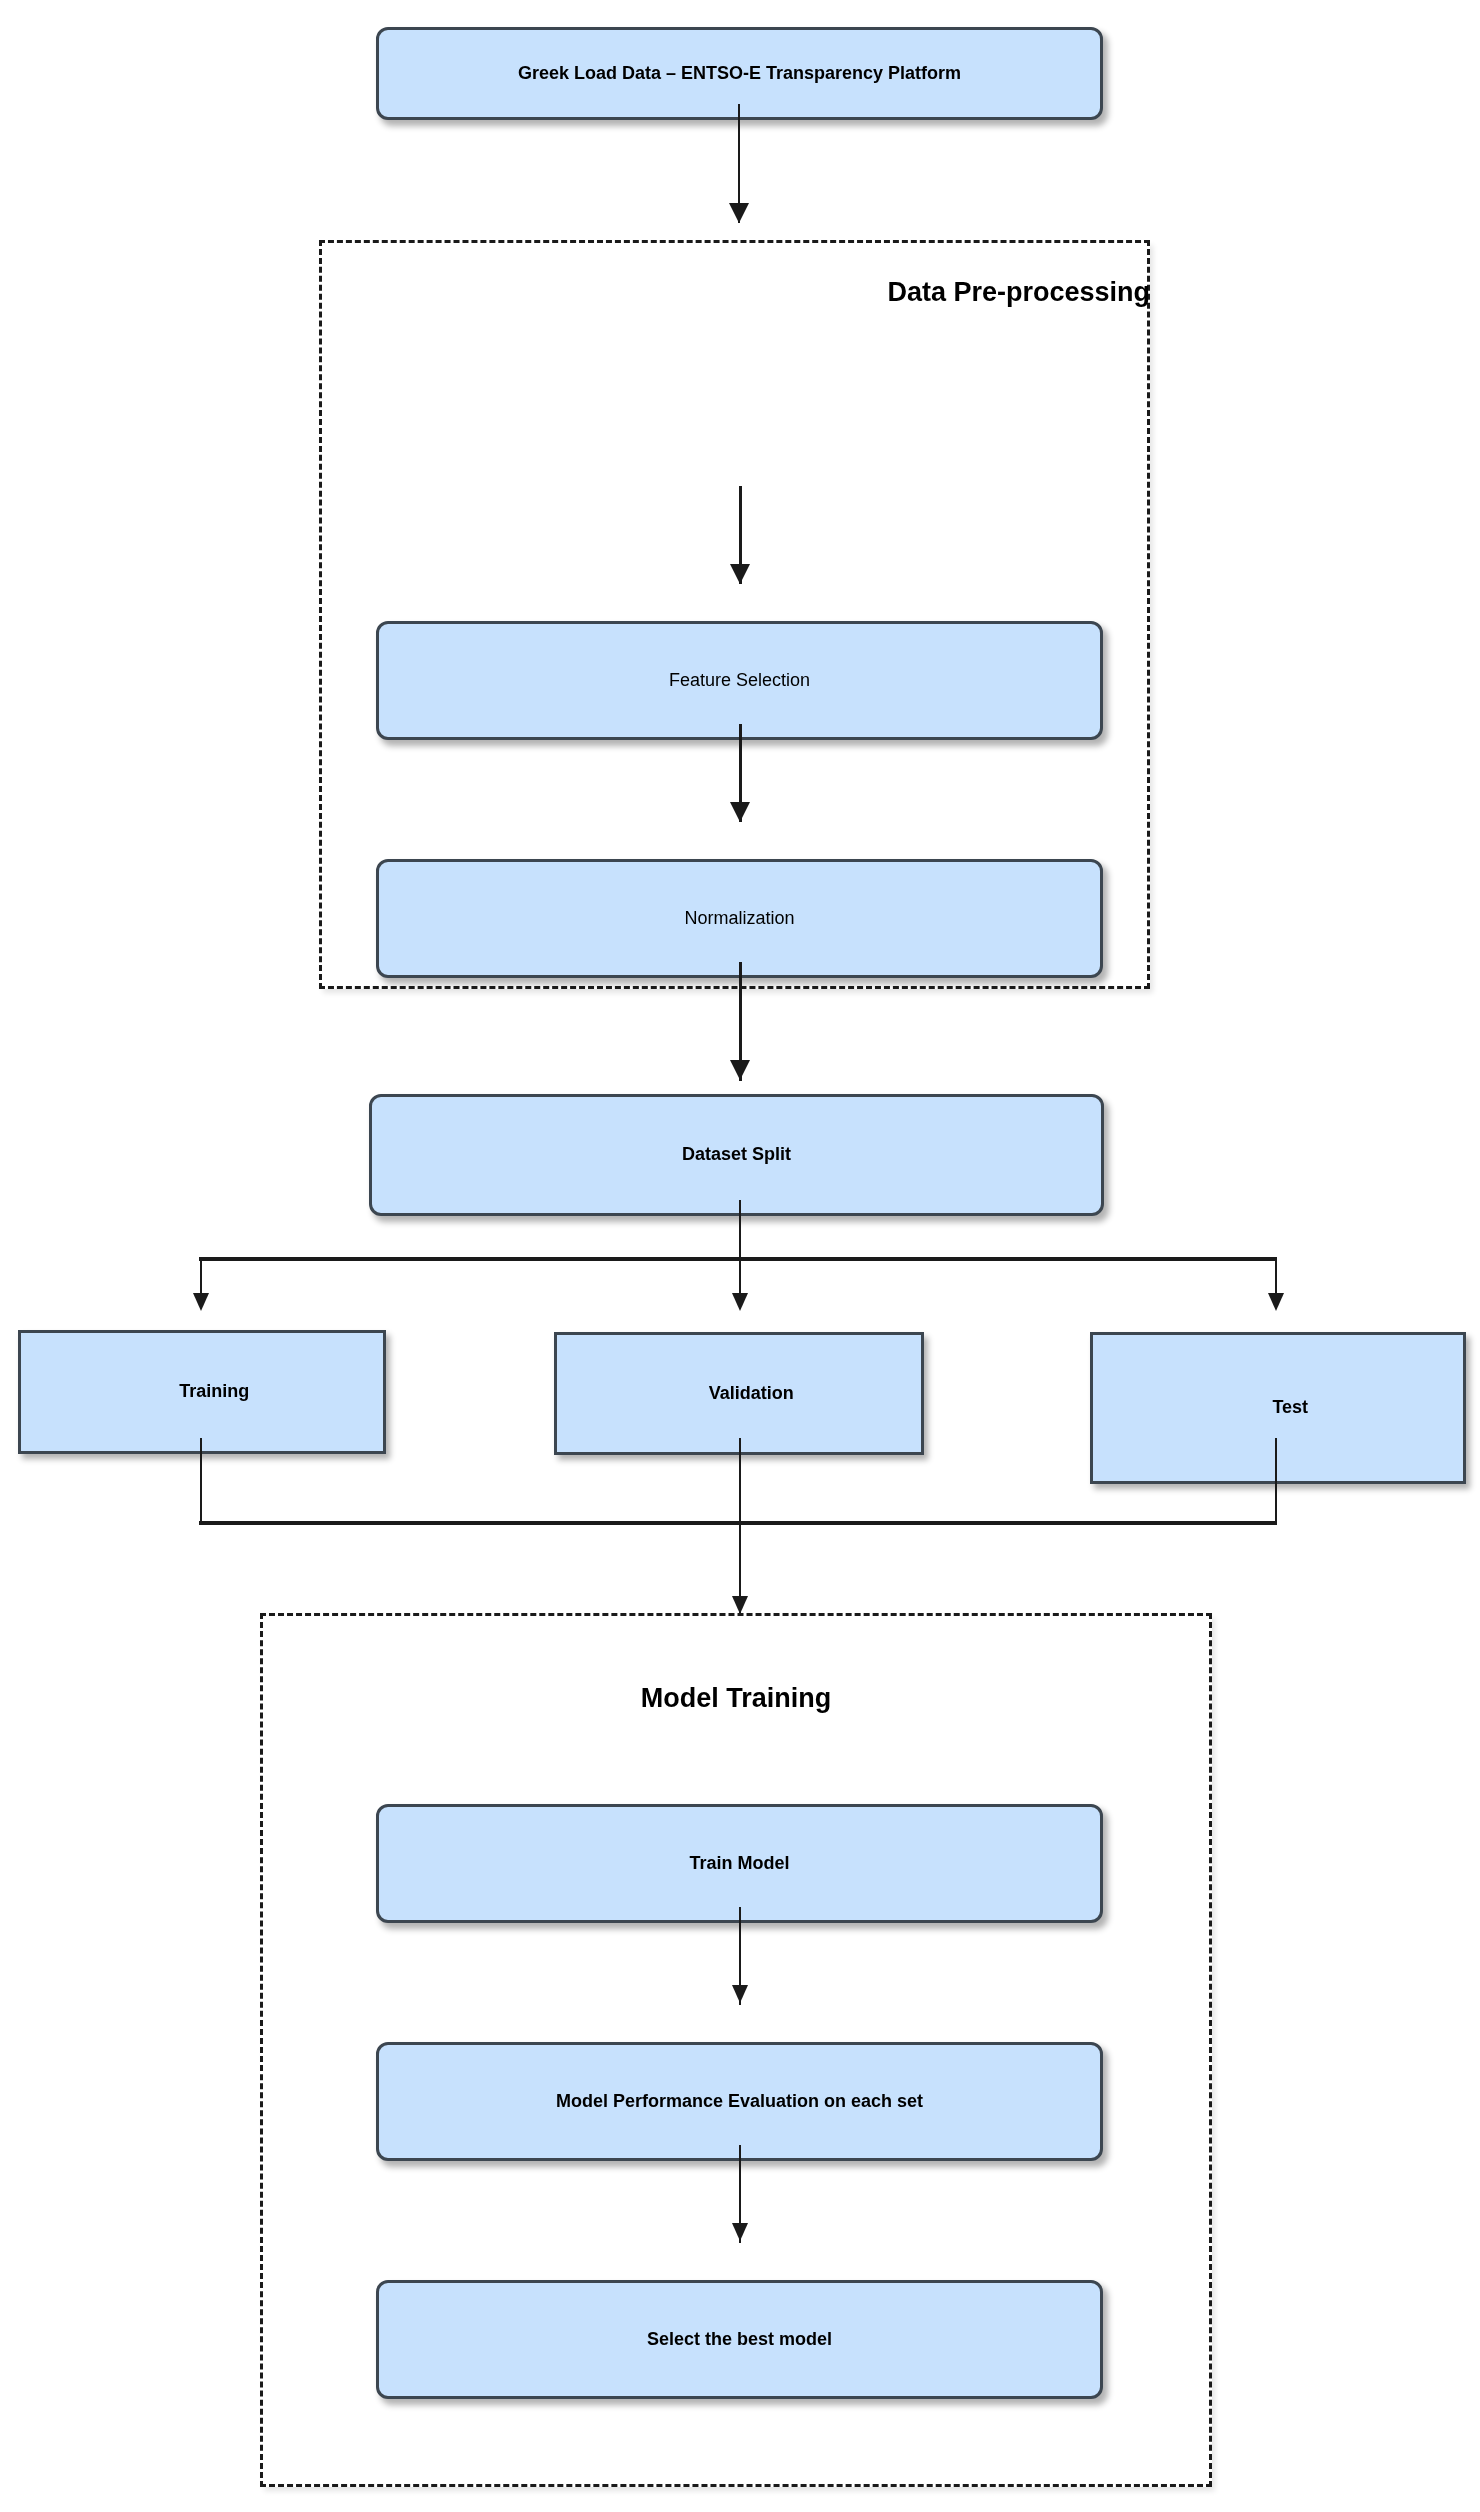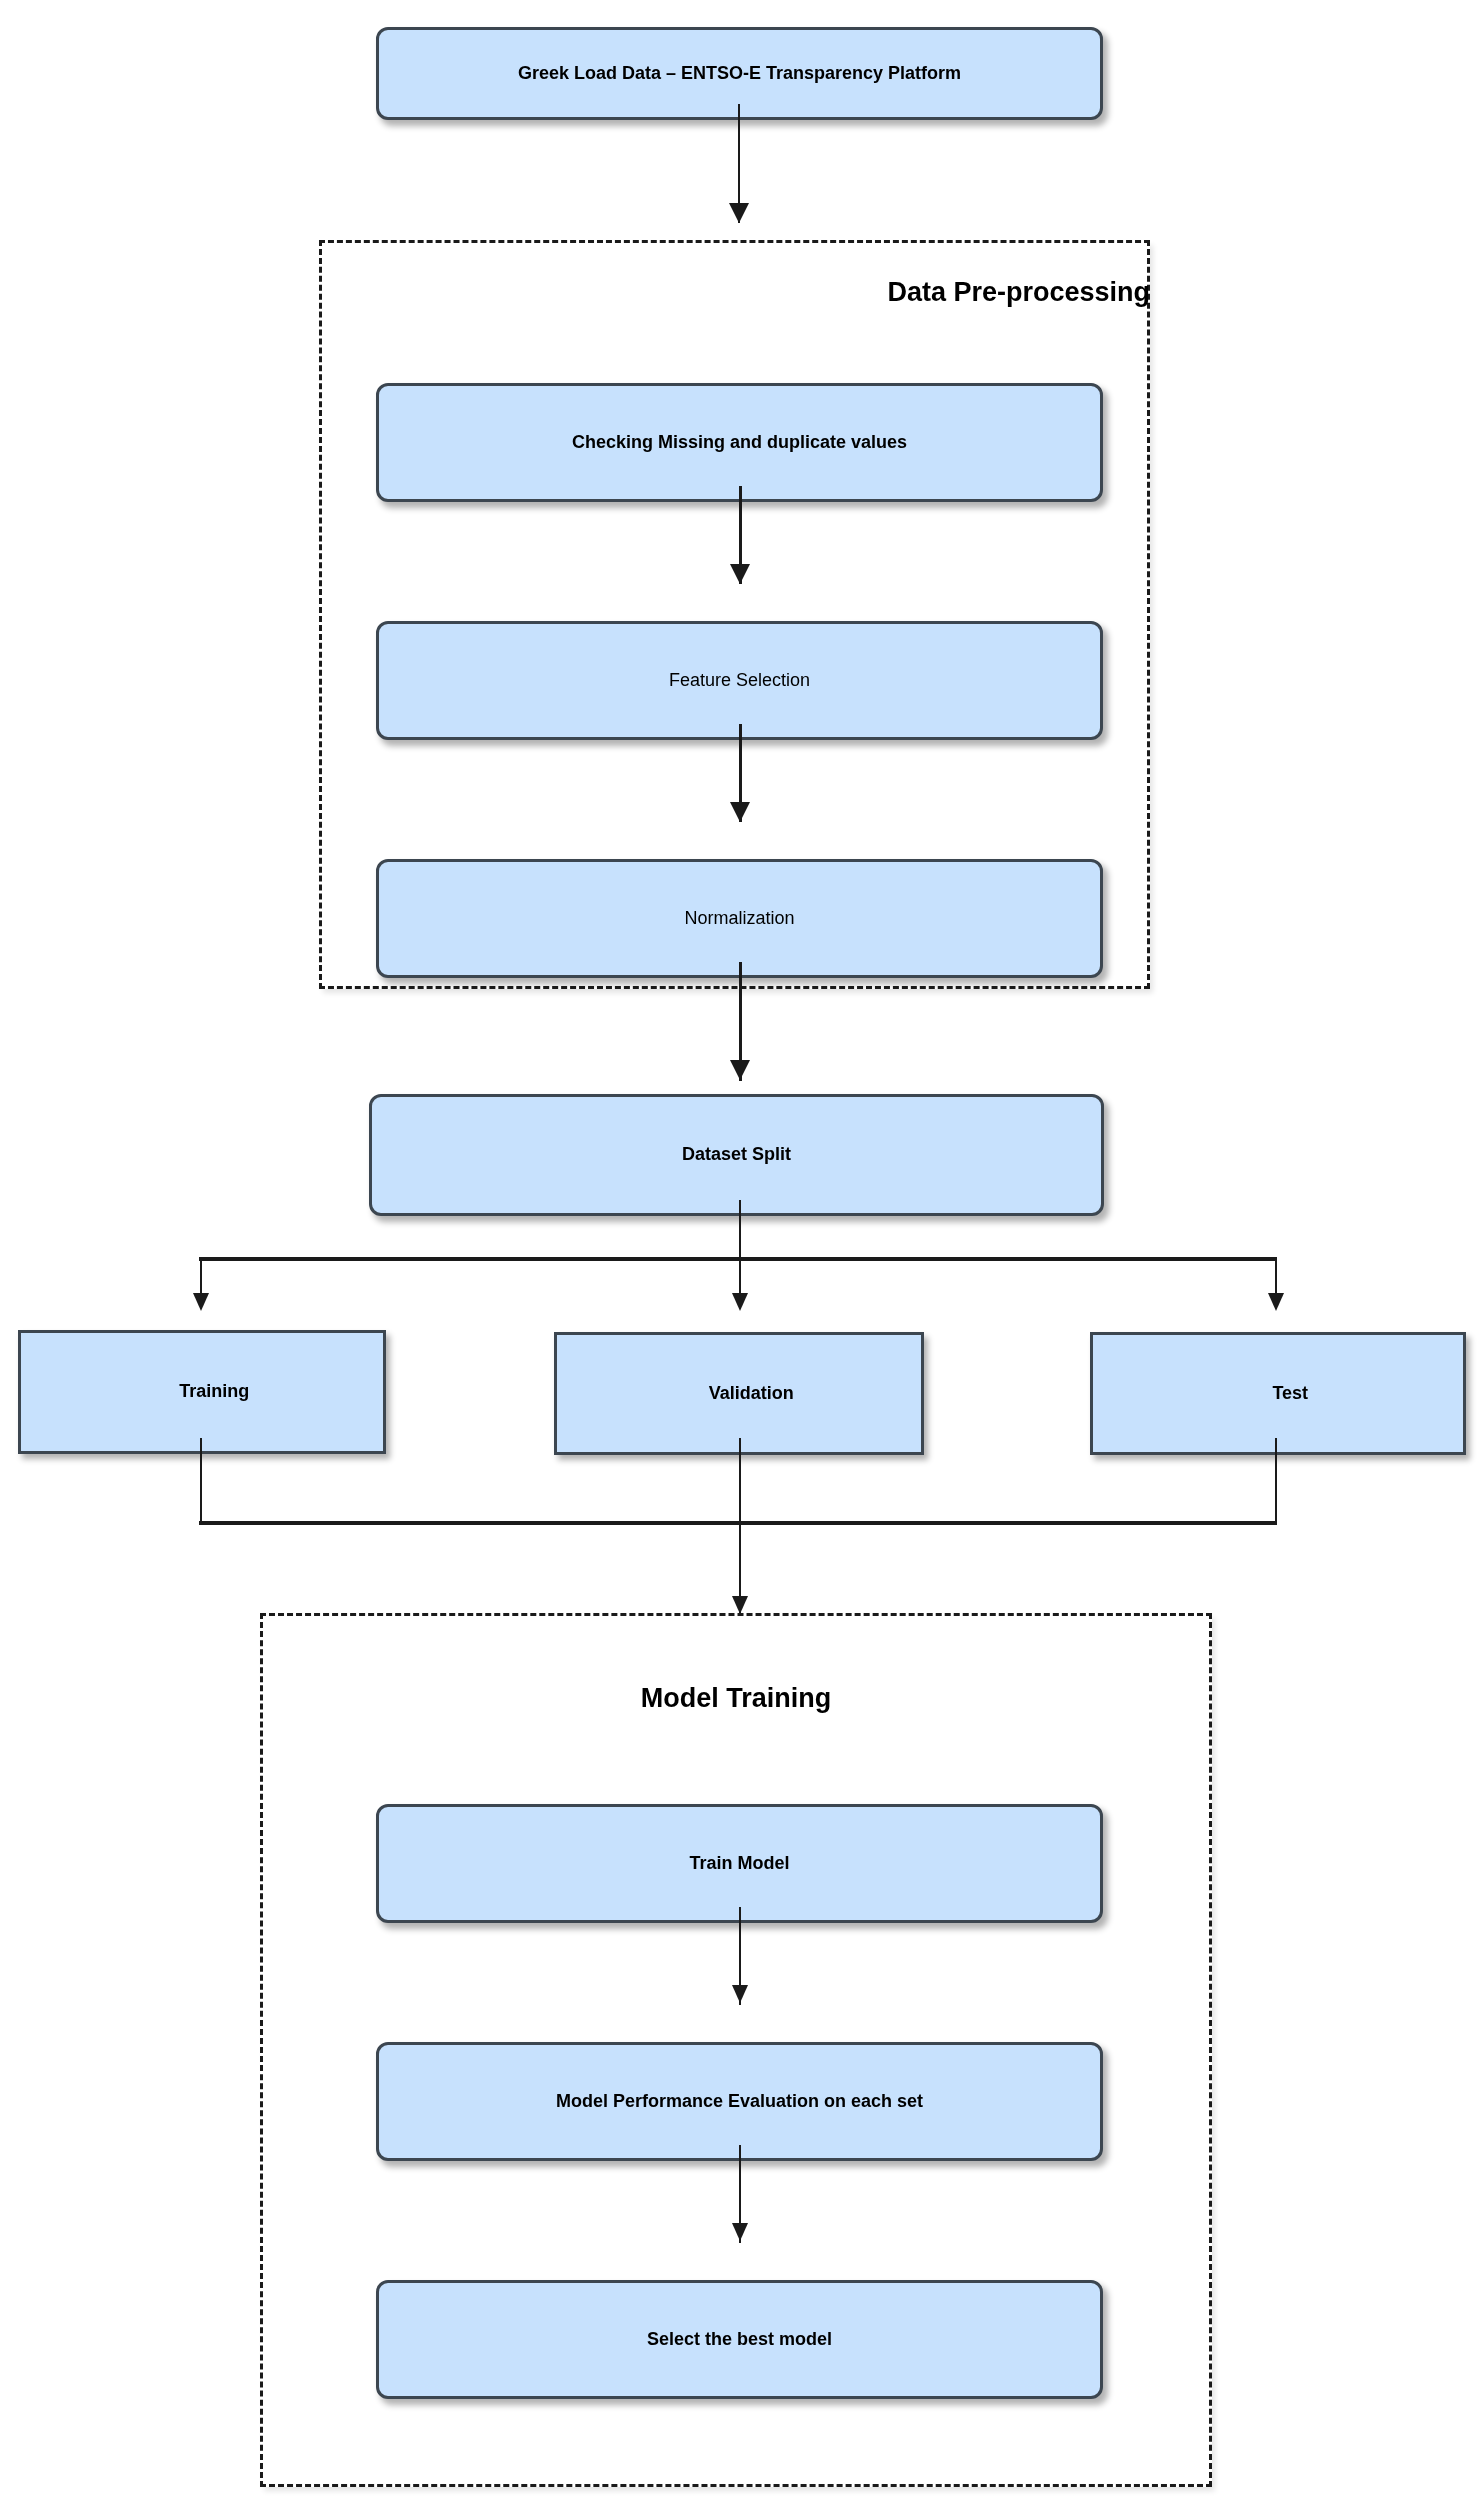--- a/index.html
+++ b/index.html
@@ -85,23 +85,20 @@
     <span class="label">Greek Load Data – ENTSO-E Transparency Platform</span>
   </div>
 
   <div class="vline" style="left:738px; top:104px; width:2.4px; height:119px;"></div>
   <div class="arrowhead" style="left:729px; top:203px;"></div>
 
   <div class="group" style="left: 319px; top: 240px; width: 831px; height: 749px;" id="grp1"></div>
 
   <div class="group-title" style="left:319px; top:277px; width:831px;text-align:right;">Data Pre-processing</div>
 
-  <div class="node rounded bold" style="left:376px; top:367px; width:727px; height:119px;">
-    <span class="label">Checking Missing and duplicate values</span>
-  </div>
 
   <div class="vline" style="left:739px; top:486px; width:3px; height:98px;"></div>
   <div class="arrowhead" style="left:730px; top:564px;"></div>
 
   <div class="node rounded" style="left:376px; top:605px; width:727px; height:119px;">
     <span class="label">Feature Selection</span>
   </div>
 
   <div class="vline" style="left:739px; top:724px; width:3px; height:98px;"></div>
   <div class="arrowhead" style="left:730px; top:802px;"></div>
@@ -130,21 +127,21 @@
   <div class="arrowhead thin" style="left:1268px; top:1293px;"></div>
 
   <div class="node square bold" style="left:18px; top:1314px; width:368px; height:124px;">
     <span class="label">Training</span>
   </div>
 
   <div class="node square bold" style="left:554px; top:1316px; width:370px; height:123px;">
     <span class="label">Validation</span>
   </div>
 
-  <div class="node square bold" style="left:1090px; top:1316px; width:376px; height:123px;">
+  <div class="node square bold" style="left:1090px; top:1316px; width:376px; height:152px;">
     <span class="label">Test</span>
   </div>
 
   <div class="vline" style="left:200px; top:1438px; width:2.4px; height:86px;"></div>
   <div class="vline" style="left:739px; top:1438px; width:2.4px; height:86px;"></div>
   <div class="vline" style="left:1275px; top:1438px; width:2.4px; height:86px;"></div>
 
   <div class="hline" style="left:199px; top:1521px; width:1078px; height:4.2px;"></div>
 
   <div class="vline" style="left:739px; top:1521px; width:2.4px; height:92px;"></div>

